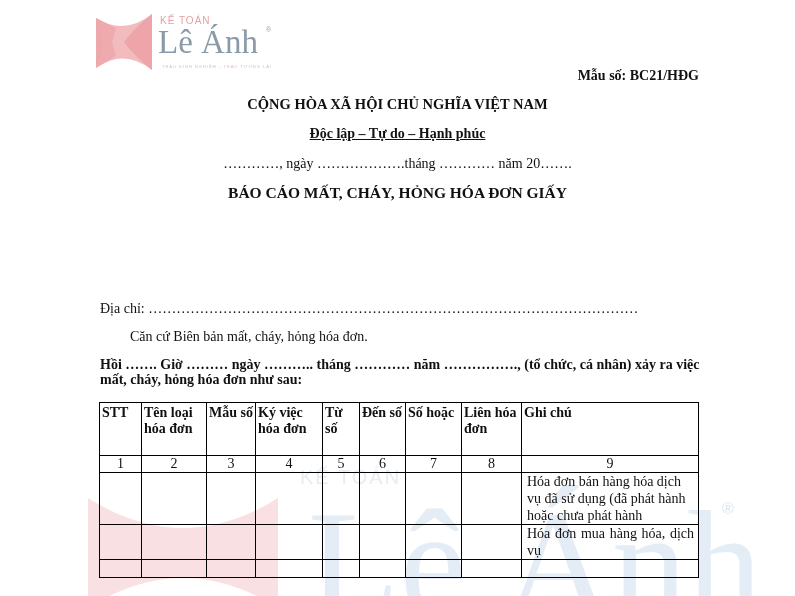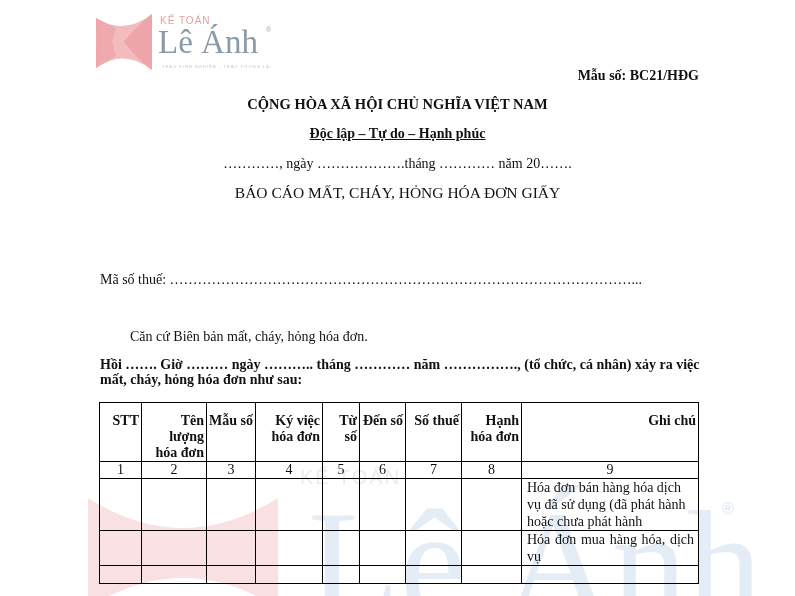--- a/index.html
+++ b/index.html
@@ -49,39 +49,39 @@
     
     .doc { position: absolute; left: 0; top: 0; width: 795px; height: 532px; z-index: 2; }
     .form-code {
       position: absolute; right: 96px; top: 68px;
       font-weight: bold; font-size: 14px;
     }
     .center-line { position: absolute; left: 0; width: 795px; text-align: center; }
     .republic { top: 96px; font-weight: bold; font-size: 14.5px; }
     .motto { top: 126px; font-weight: bold; font-size: 14px; text-decoration: underline; }
     .dateline { top: 156px; font-size: 14px; }
-    .title { top: 184px; font-weight: normal; font-size: 15.5px; }
+    .title { top: 184px; font-weight: bold; font-size: 15.5px; }
     .field {
       position: absolute; left: 100px; font-size: 14px; white-space: nowrap;
     }
     .f1 { top: 243px; }
     .f2 { top: 272px; }
     .f3 { top: 301px; }
     .f4 { top: 329px; margin-left: 30px; }
     .f5 { top: 357px; width: 600px; white-space: normal; line-height: 15px; font-weight: bold; }
     
     table.grid {
       position: absolute; left: 99px; top: 402px;
       border-collapse: collapse; table-layout: fixed;
       font-size: 14px; background: transparent;
     }
     table.grid td, table.grid th {
       border: 1px solid #000; padding: 0 2px; vertical-align: top;
     }
-    table.grid th { font-weight: bold; text-align: right; line-height: 16px; padding-top: 10px; }
+    table.grid th { font-weight: bold; text-align: left; line-height: 16px; padding-top: 2px; }
     table.grid tr.head { height: 53px; }
     table.grid tr.nums td { text-align: center; height: 16px; line-height: 16px; }
     table.grid tr.r1 { height: 51px; }
     table.grid tr.r2 { height: 34px; }
     table.grid tr.r3 { height: 18px; }
     .note { line-height: 17px; padding-left: 5px !important; padding-right: 4px !important; }
     .note.justify { text-align: justify; text-align-last: left; margin-left: 32px; }
   </style>
 </head>
 <body>
@@ -105,48 +105,48 @@
   <div class="logo-tag">TRAO KINH NGHIỆM - TRAO TƯƠNG LAI</div>
 </div>
 
 <div class="doc">
   <div class="form-code">Mẫu số: BC21/HĐG</div>
   <div class="center-line republic">CỘNG HÒA XÃ HỘI CHỦ NGHĨA VIỆT NAM</div>
   <div class="center-line motto">Độc lập – Tự do – Hạnh phúc</div>
   <div class="center-line dateline">…………, ngày ……………….tháng ………… năm 20…….</div>
   <div class="center-line title">BÁO CÁO MẤT, CHÁY, HỎNG HÓA ĐƠN GIẤY</div>
 
-  <div class="field f2">
-    <span>Mã số thuế:</span><span> ………………………………………………………………………………………...</span>
+  <div class="field f3">
+    <span>Địa chỉ:</span><span> ……………………………………………………………………………………………</span>
   </div>
   <div class="field f4">Căn cứ Biên bản mất, cháy, hỏng hóa đơn.</div>
   <div class="field f5">Hồi ……. Giờ ……… ngày ……….. tháng ………… năm ……………., (tổ chức, cá nhân) xảy ra việc mất, cháy, hỏng hóa đơn như sau:</div>
 
   <table class="grid">
     <colgroup>
       <col style="width:42px">
         <col style="width:65px">
         <col style="width:49px">
         <col style="width:67px">
       <col style="width:37px">
         <col style="width:46px">
         <col style="width:56px">
         <col style="width:60px">
         <col style="width:177px">
     </colgroup>
     <tbody>
         <tr class="head">
       <th>STT</th>
-      <th>Tên lượng hóa đơn</th>
+      <th>Tên loại hóa đơn</th>
       <th>Mẫu số</th>
       <th>Ký việc hóa đơn</th>
       <th>Từ số</th>
       <th>Đến số</th>
-      <th>Số thuế</th>
-      <th>Hạnh hóa đơn</th>
+      <th>Số hoặc</th>
+      <th>Liên hóa đơn</th>
       <th>Ghi chú</th>
     </tr>
     <tr class="nums">
       <td>1</td>
       <td>2</td>
       <td>3</td>
       <td>4</td>
       <td>5</td>
       <td>6</td>
       <td>7</td>

